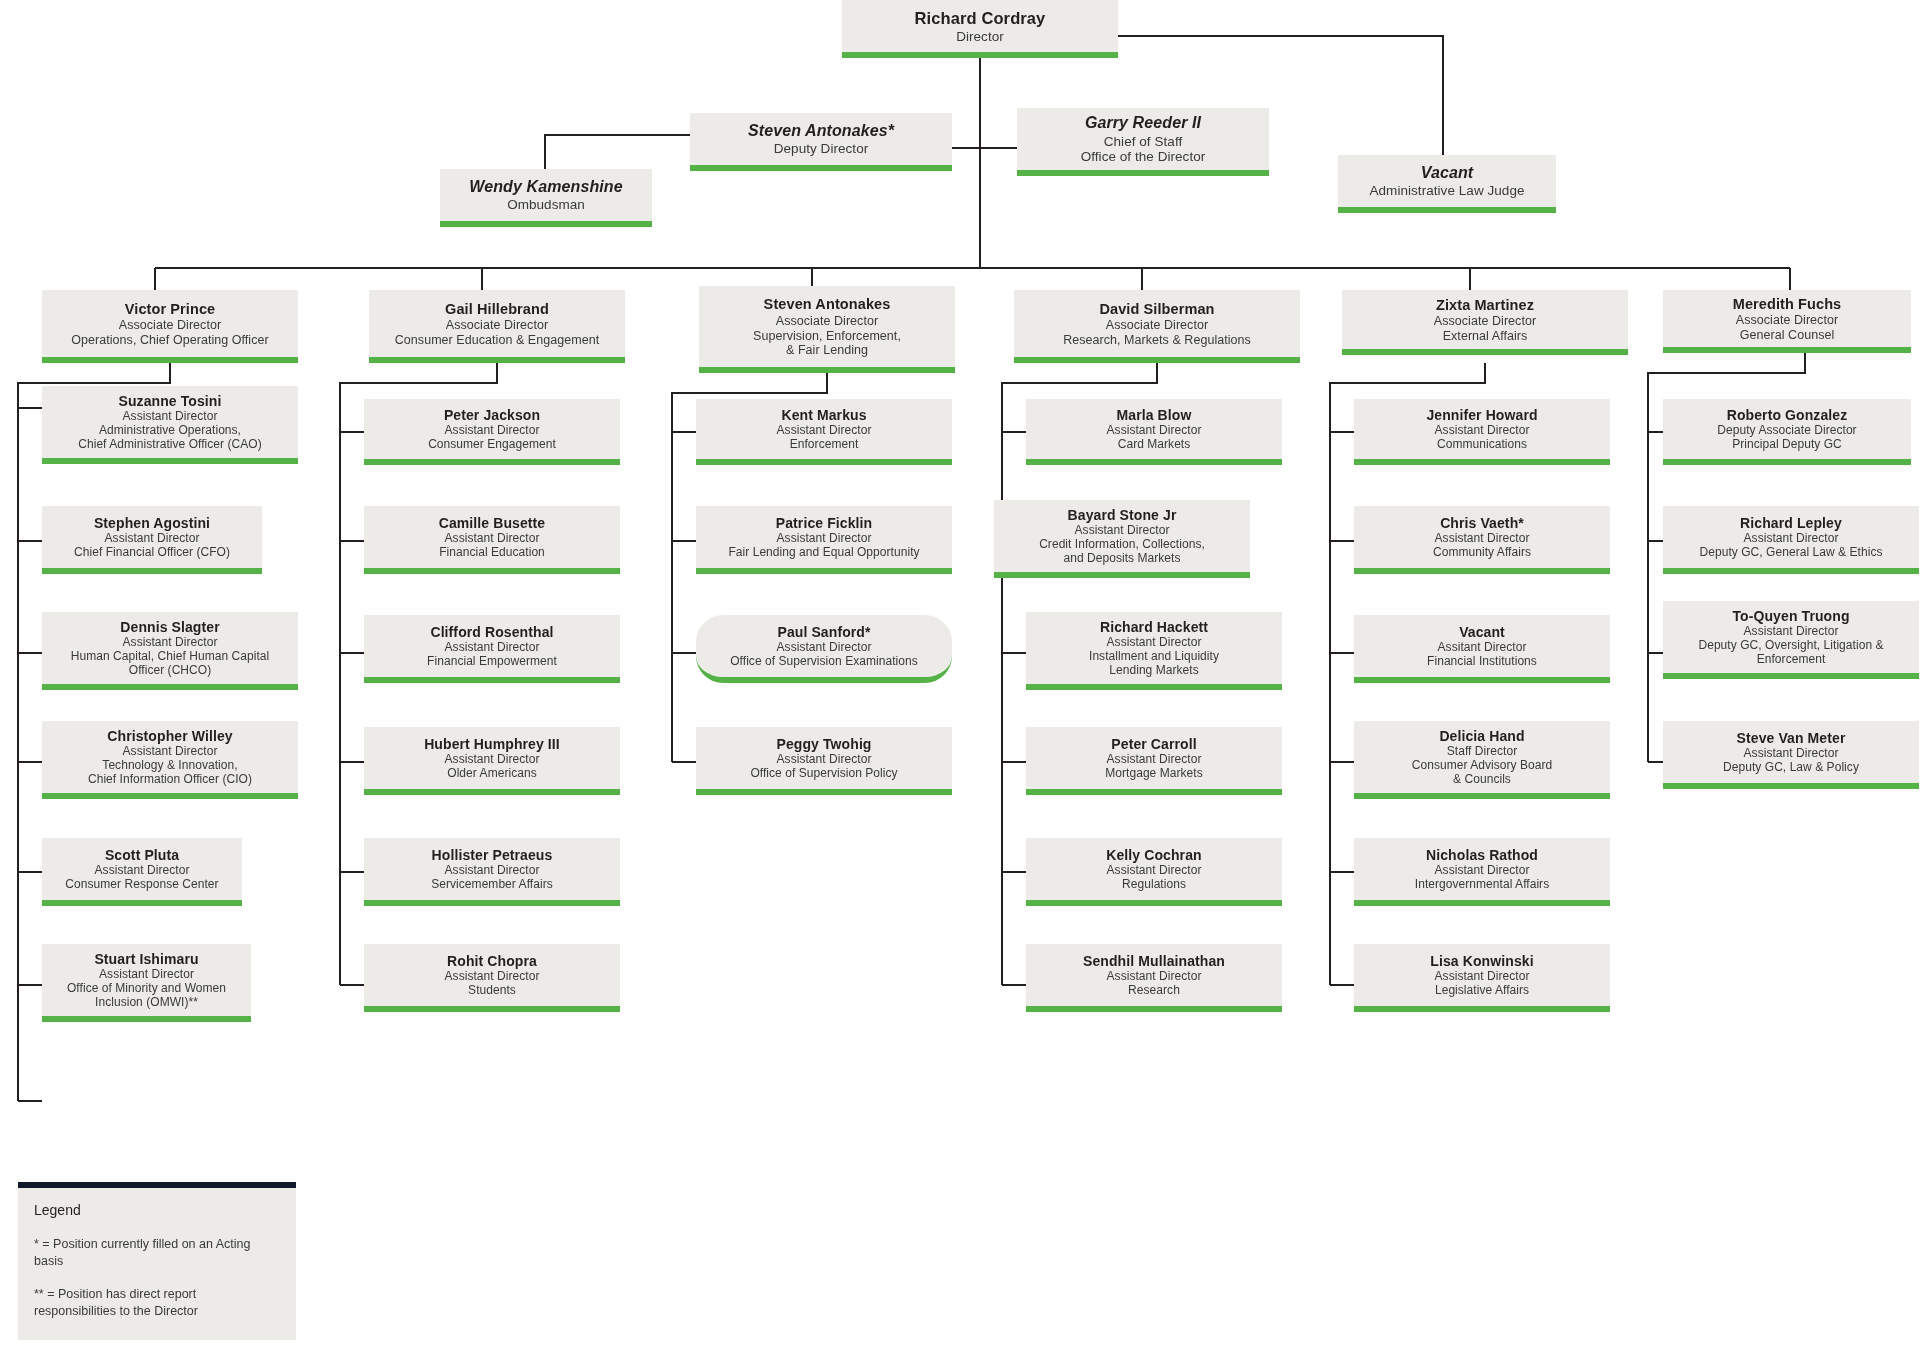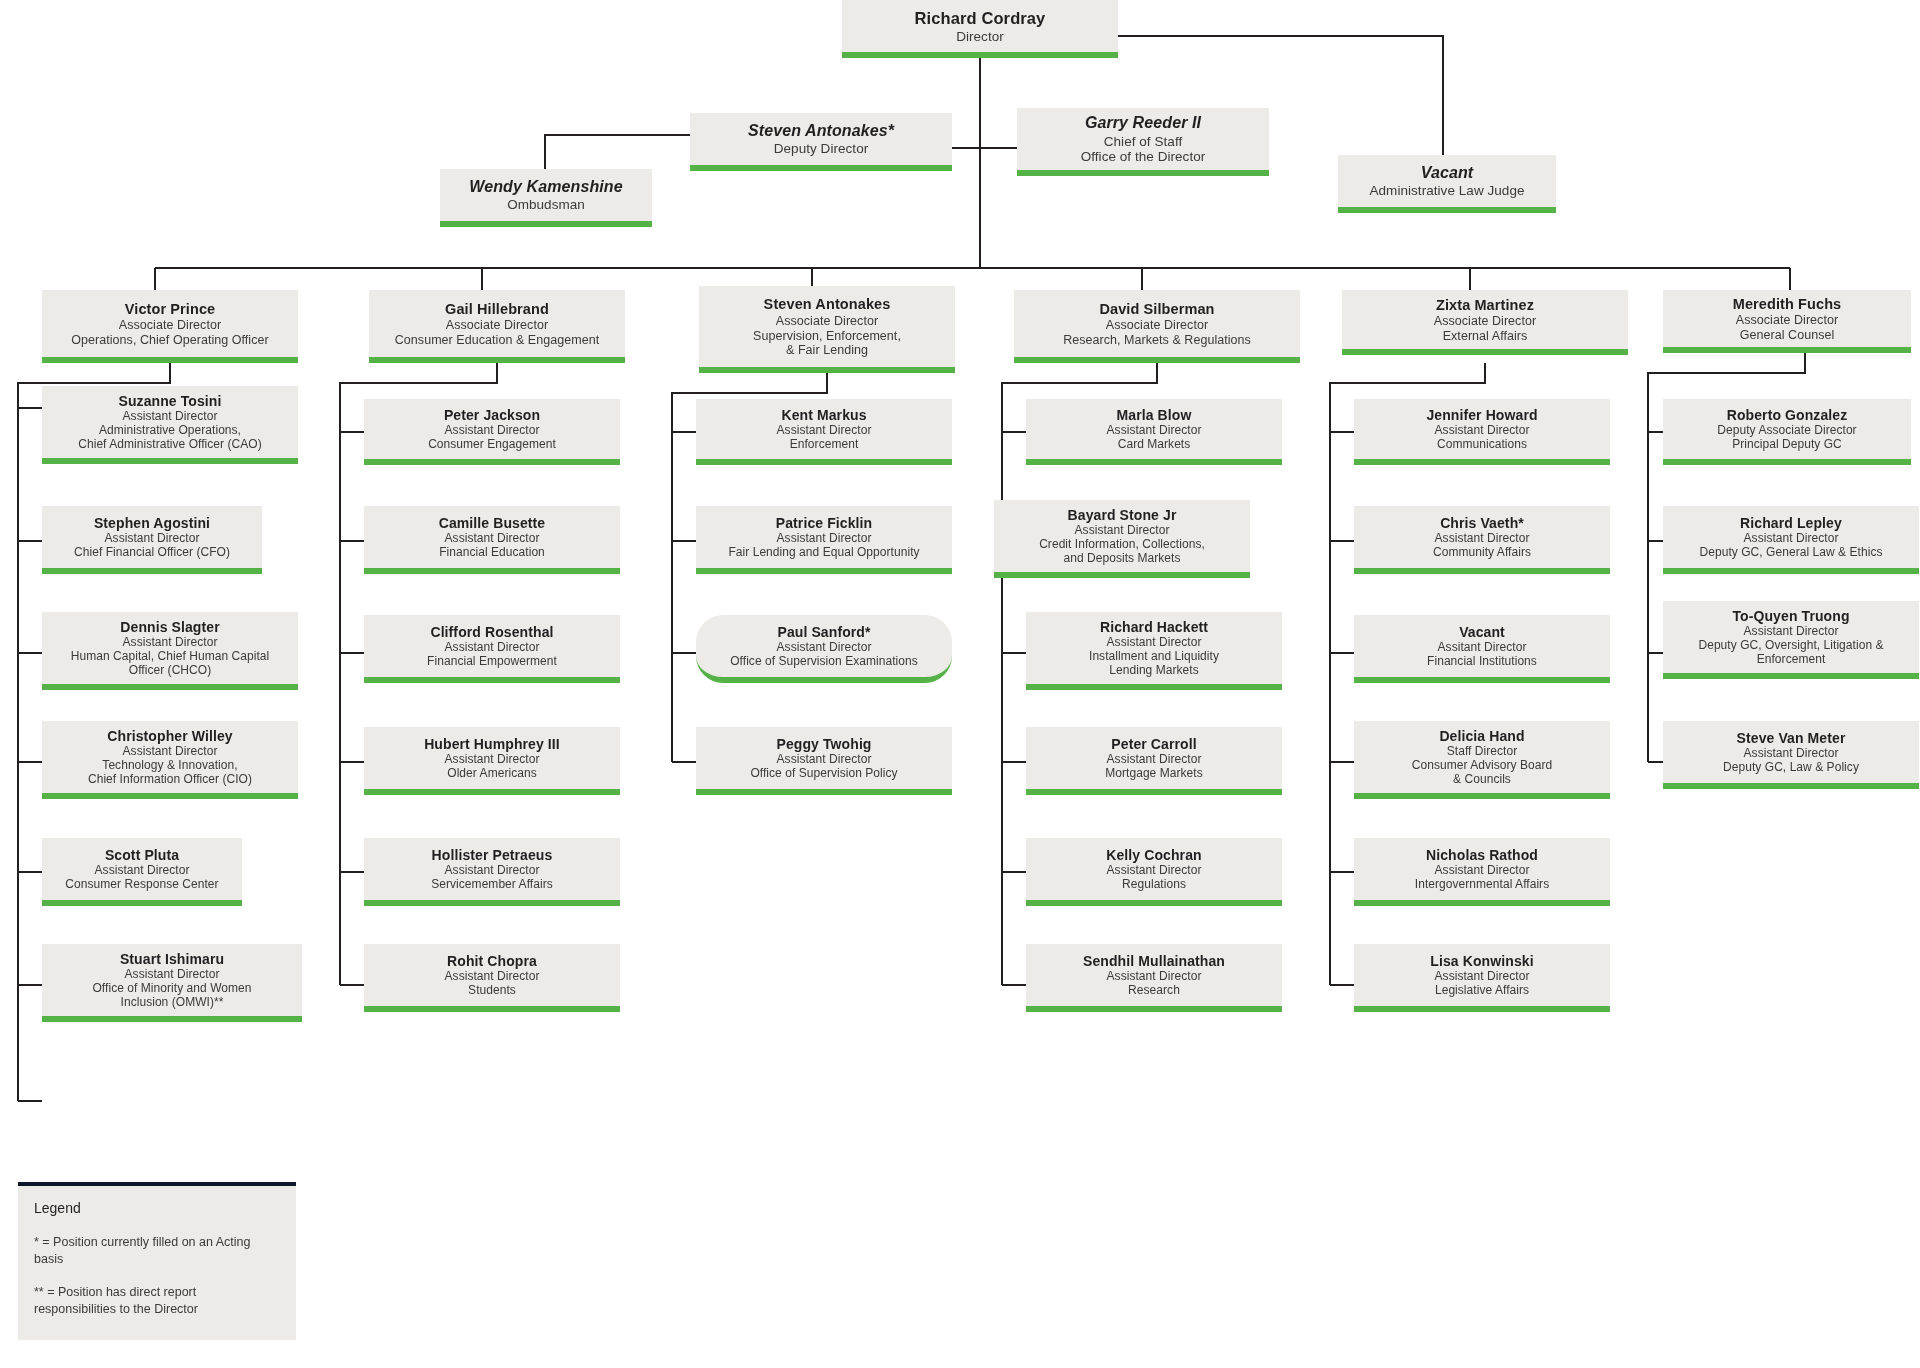--- a/index.html
+++ b/index.html
@@ -54,21 +54,21 @@
   .lvl2 .ln{font-size:13.5px;}
   .lvl3 .nm{font-size:14.5px;}
   .lvl3 .ln{font-size:12.5px;}
   .lvl4 .nm{font-size:14px;}
   .lvl4 .ln{font-size:12px;}
 
   .legend{
     position:absolute;
     box-sizing:border-box;
     background:#ecebe8;
-    border-top:4px solid #0f172a;
+    border-top:6px solid #0f172a;
     padding:14px 16px 16px 16px;
     text-align:left;
   }
   .legend .lg-title{
     font-size:14px;
     color:#231f20;
     margin-bottom:18px;
   }
   .legend .lg-line{
     font-size:12.5px;
@@ -236,21 +236,21 @@
     <div class="nm">Christopher Willey</div>
     <div class="ln">Assistant Director</div>
     <div class="ln">Technology &amp; Innovation,</div>
     <div class="ln">Chief Information Officer (CIO)</div>
   </div>
   <div class="node lvl4" style="left:42px; top:838px; width:200px; height:68px;">
     <div class="nm">Scott Pluta</div>
     <div class="ln">Assistant Director</div>
     <div class="ln">Consumer Response Center</div>
   </div>
-  <div class="node lvl4" style="left:42px; top:944px; width:260px; height:78px;">
+  <div class="node lvl4" style="left:42px; top:944px; width:209px; height:78px;">
     <div class="nm">Stuart Ishimaru</div>
     <div class="ln">Assistant Director</div>
     <div class="ln">Office of Minority and Women</div>
     <div class="ln">Inclusion (OMWI)**</div>
   </div>
 
   <div class="node lvl4" style="left:364px; top:399px; width:256px; height:66px;">
     <div class="nm">Peter Jackson</div>
     <div class="ln">Assistant Director</div>
     <div class="ln">Consumer Engagement</div>

